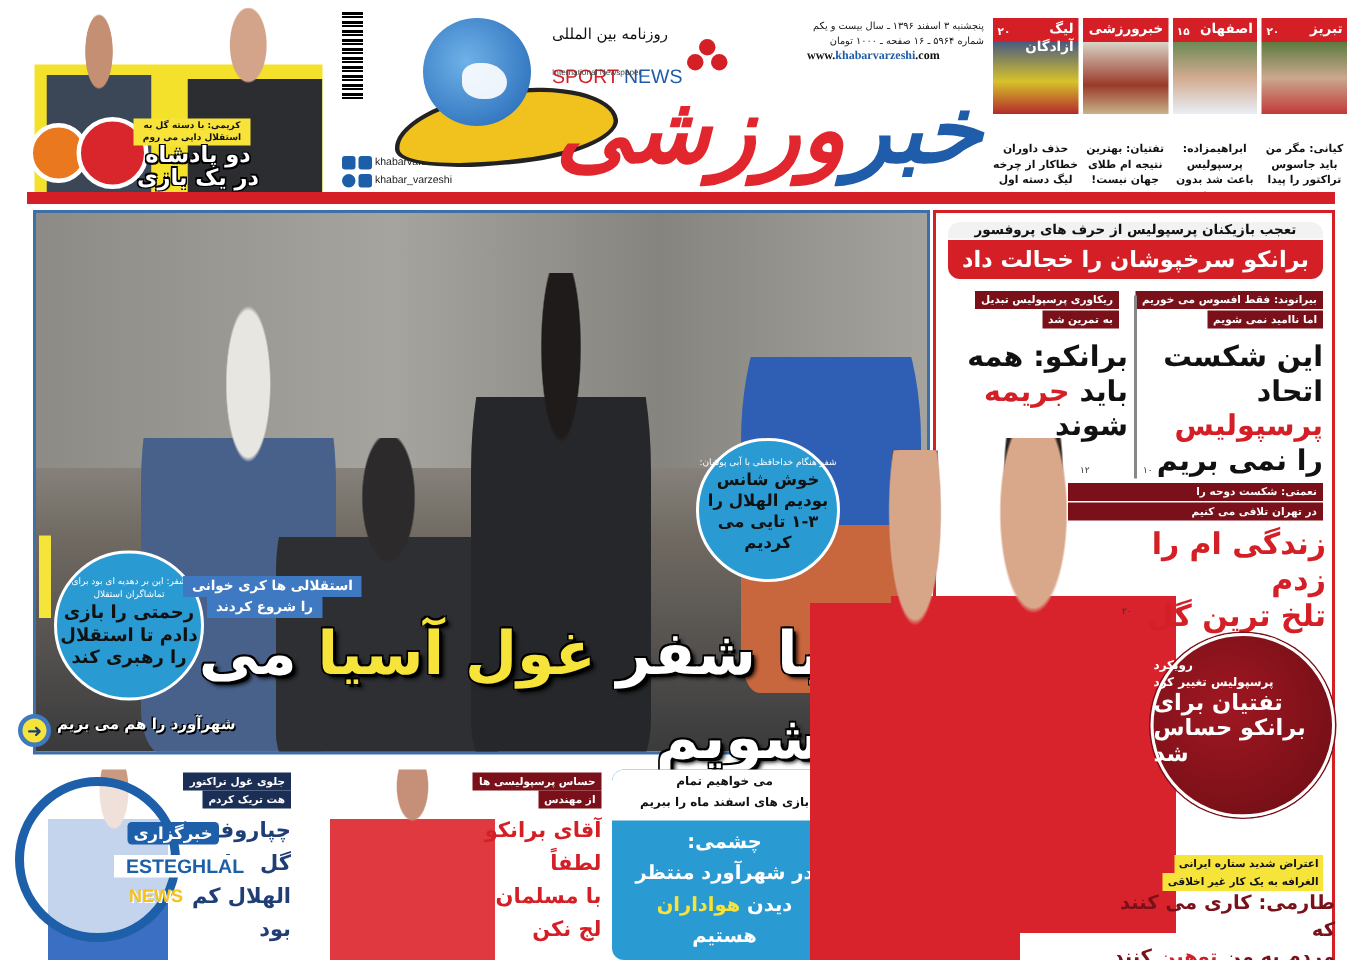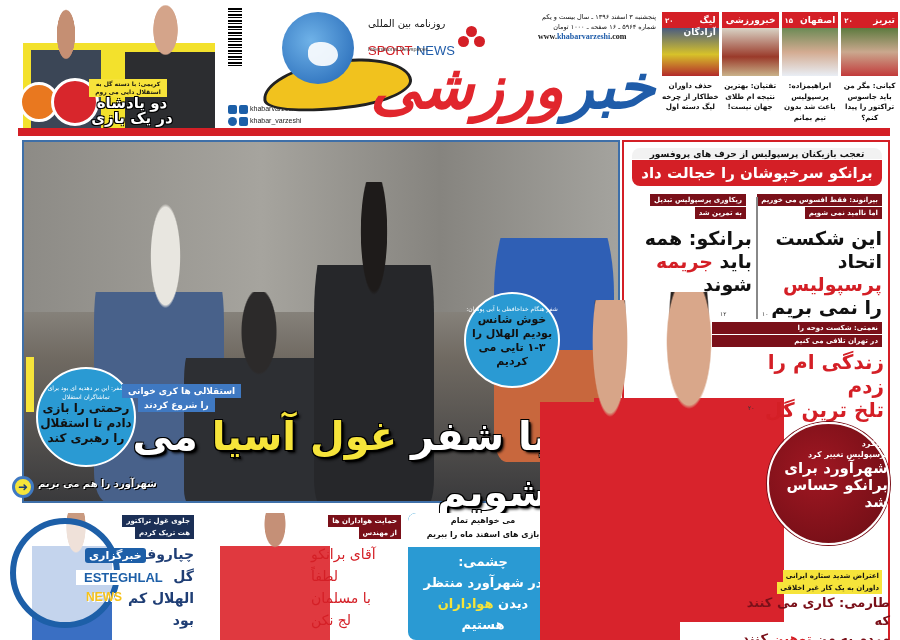--- a/index.html
+++ b/index.html
@@ -33,21 +33,21 @@
 .dots i{position:absolute;width:11px;height:11px;border-radius:50%;background:#d41f26}
 .meta{position:absolute;left:538px;top:12px;width:118px;font-size:6.5px;line-height:10px;color:#111;text-align:right}
 .meta .url{font-family:Liberation Serif, serif;font-weight:bold;font-size:8px;direction:ltr;text-align:left;color:#111}
 .meta .url span{color:#1f5ca9}
 
 .teasers{position:absolute;left:662px;top:12px;width:236px;height:110px;display:flex;flex-direction:row;gap:3px}
 .teaser{width:57px;height:110px;position:relative}
 .teaser .tab{height:16px;background:#d41f26;color:#fff;font-size:9px;font-weight:bold;text-align:right;padding:2px 3px;line-height:12px;position:relative}
 .teaser .tab .pg{position:absolute;left:3px;top:3px;font-size:7px}
 .teaser .ph{height:48px;background:linear-gradient(180deg,#6f8aa0,#3f5266)}
-.teaser .cap{font-size:7.2px;line-height:10.5px;font-weight:bold;text-align:center;padding-top:5px;color:#111}
+.teaser .cap{font-size:7.2px;line-height:10.5px;font-weight:bold;text-align:center;padding-top:18px;color:#111}
 
 .mainphoto{position:absolute;left:22px;top:140px;width:598px;height:363px;border:2px solid #3e6fa8;overflow:hidden;background:linear-gradient(180deg,#7c7a74 0,#9a9892 35%,#706a62 60%,#3a3a3c 100%)}
 .mp-wall{position:absolute;left:0;top:0;width:100%;height:170px;background:linear-gradient(90deg,#8d8b86,#a6a49e 40%,#86847f 70%,#a4a39e)}
 .fig{position:absolute;border-radius:40% 40% 10% 10%}
 .mp-bubble1{position:absolute;left:12px;top:225px;width:100px;height:100px;border-radius:50%;background:#2a9ad3;border:2px solid #fff;color:#fff;text-align:center;padding-top:14px}
 .mp-bubble1 .s{font-size:6px;line-height:9px}
 .mp-bubble1 .b{font-size:12px;font-weight:bold;line-height:15px;color:#111}
 .mp-bubble2{position:absolute;left:462px;top:295px;width:96px;height:96px;border-radius:50%;background:#2a9ad3;border:2px solid #fff;text-align:center;padding-top:10px}
 .mp-bubble2 .s{font-size:6px;line-height:9px;color:#fff}
 .mp-bubble2 .b{font-size:11px;font-weight:bold;line-height:14px;color:#111}
@@ -62,21 +62,21 @@
 .rightcol{position:absolute;left:622px;top:140px;width:268px;height:500px;border:2px solid #d41f26;border-bottom:none;background:#fff}
 .rc-kicker{position:absolute;left:8px;top:6px;width:250px;font-size:9px;font-weight:bold;text-align:center;color:#111;background:#f2f2f2;border-radius:8px 8px 0 0;padding-top:1px}
 .rc-banner{position:absolute;left:8px;top:18px;width:250px;height:26px;background:#d41f26;color:#fff;font-size:15px;font-weight:bold;text-align:center;line-height:26px;border-radius:0 0 8px 8px}
 .rc-divider{position:absolute;left:132px;top:55px;width:2px;height:122px;background:#888}
 .lbl{position:absolute;background:#7a1019;color:#fff;font-size:7px;font-weight:bold;padding:1px 4px;line-height:10px;white-space:nowrap}
 .bigtxt{position:absolute;font-size:19px;font-weight:bold;line-height:23px;color:#111;text-align:right}
 .bigtxt .r{color:#d41f26}
 .pgnum{position:absolute;font-size:6px;color:#333}
 .player-ph{position:absolute;left:-80px;top:170px;width:190px;height:330px;background:radial-gradient(ellipse at 50% 15%,#d9a78a 0 16%,transparent 17%),radial-gradient(ellipse at 50% 7%,#2a2320 0 14%,transparent 15%),linear-gradient(180deg,transparent 0 32%,#d8232c 32%);border-radius:60px 60px 0 0}
 .quote-red{position:absolute;left:120px;top:195px;width:140px;font-size:20px;font-weight:bold;line-height:24px;color:#d41f26;text-align:right}
-.circle{position:absolute;left:143px;top:280px;width:123px;height:123px;border-radius:50%;background:radial-gradient(circle at 40% 40%,#a01722,#6a0d14);border:2px solid #fff;box-shadow:0 0 0 1px #7a1019;text-align:right;color:#fff;padding-top:14px}
+.circle{position:absolute;left:143px;top:280px;width:123px;height:123px;border-radius:50%;background:radial-gradient(circle at 40% 40%,#a01722,#6a0d14);border:2px solid #fff;box-shadow:0 0 0 1px #7a1019;text-align:left;color:#fff;padding-top:14px}
 .circle .s{font-size:8px;line-height:11px;font-weight:bold}
 .circle .b{font-size:15px;font-weight:bold;line-height:17px}
 .ylbl{position:absolute;background:#f6e43a;color:#111;font-size:7px;font-weight:bold;padding:1px 3px;line-height:10px;white-space:nowrap}
 .tarami{position:absolute;left:118px;top:452px;width:148px;font-size:13px;font-weight:bold;line-height:18px;color:#7a1019;text-align:right}
 .tarami .r{color:#d41f26}
 
 .bottom{position:absolute;left:0;top:505px;width:620px;height:135px}
 .card{position:absolute;top:8px;height:127px;overflow:hidden}
 .card .lb{position:absolute;background:#1b2f56;color:#fff;font-size:7px;font-weight:bold;padding:1px 4px;line-height:10px;white-space:nowrap}
 .card .lb.red{background:#7a1019}
@@ -213,47 +213,47 @@
   <div class="lbl" style="right:6px;top:193px;width:170px;text-align:right">در تهران تلافی می کنیم</div>
   <div class="quote-red" style="top:208px">
     <div>زندگی ام را زدم</div>
     <div>تلخ ترین گل</div>
   </div>
   <div class="pgnum" style="left:124px;top:262px">۲۰</div>
 
   <div class="circle">
     <div class="s">رویکرد</div>
     <div class="s">پرسپولیس تغییر کرد</div>
-    <div class="b">شهرآورد برای</div>
+    <div class="b">تفتیان برای</div>
     <div class="b">برانکو حساس</div>
     <div class="b">شد</div>
   </div>
 
   <div class="ylbl" style="right:6px;top:428px">اعتراض شدید ستاره ایرانی</div>
-  <div class="ylbl" style="right:6px;top:440px">داوران به یک کار غیر اخلاقی</div>
+  <div class="ylbl" style="right:6px;top:440px">الغرافه به یک کار غیر اخلاقی</div>
   <div class="tarami">
     <div>طارمی: کاری می کنند که</div>
     <div><span>مردم به من </span><span class="r">توهین</span><span> کنند</span></div>
   </div>
 </div>
 
 <div class="bottom">
 
   <div class="card" style="left:22px;width:176px">
     <div style="position:absolute;left:10px;top:-5px;width:80px;height:135px;background:radial-gradient(ellipse at 55% 14%,#c99a80 0 15%,transparent 16%),linear-gradient(180deg,transparent 0 28%,#3a6fc3 28%)"></div>
     <div class="lb" style="right:4px;top:2px">جلوی غول تراکتور</div>
     <div class="lb" style="right:4px;top:14px">هت تریک کردم</div>
     <div style="position:absolute;right:4px;top:30px;width:90px;font-size:14px;font-weight:bold;line-height:22px;color:#1f3e75;text-align:right">چپاروف: یک گل برای الهلال کم بود</div>
   </div>
 
   <div class="card" style="left:200px;width:205px">
     <div style="position:absolute;left:20px;top:-5px;width:110px;height:135px;background:radial-gradient(ellipse at 50% 12%,#c59077 0 13%,transparent 14%),linear-gradient(180deg,transparent 0 28%,#e0393f 28%)"></div>
-    <div class="lb red" style="right:4px;top:2px">حمایت هواداران ها</div>
+    <div class="lb red" style="right:4px;top:2px">حساس پرسپولیسی ها</div>
     <div class="lb red" style="right:4px;top:14px">از مهندس</div>
-    <div style="position:absolute;right:4px;top:30px;width:90px;font-size:14px;font-weight:normal;line-height:22px;color:#d41f26;text-align:left">
+    <div style="position:absolute;right:4px;top:30px;width:90px;font-size:14px;font-weight:bold;line-height:22px;color:#d41f26;text-align:right">
       <div>آقای برانکو</div>
       <div>لطفاً</div>
       <div>با مسلمان</div>
       <div>لج نکن</div>
     </div>
   </div>
 
   <div class="card" style="left:408px;width:150px;background:#2a9ad3;border-radius:8px">
     <div style="position:absolute;left:0;top:0;width:150px;height:34px;background:#fff;border-radius:8px 8px 0 0"></div>
     <div style="position:absolute;left:0;top:3px;width:150px;text-align:center;font-size:8px;font-weight:bold">می خواهیم تمام</div>

